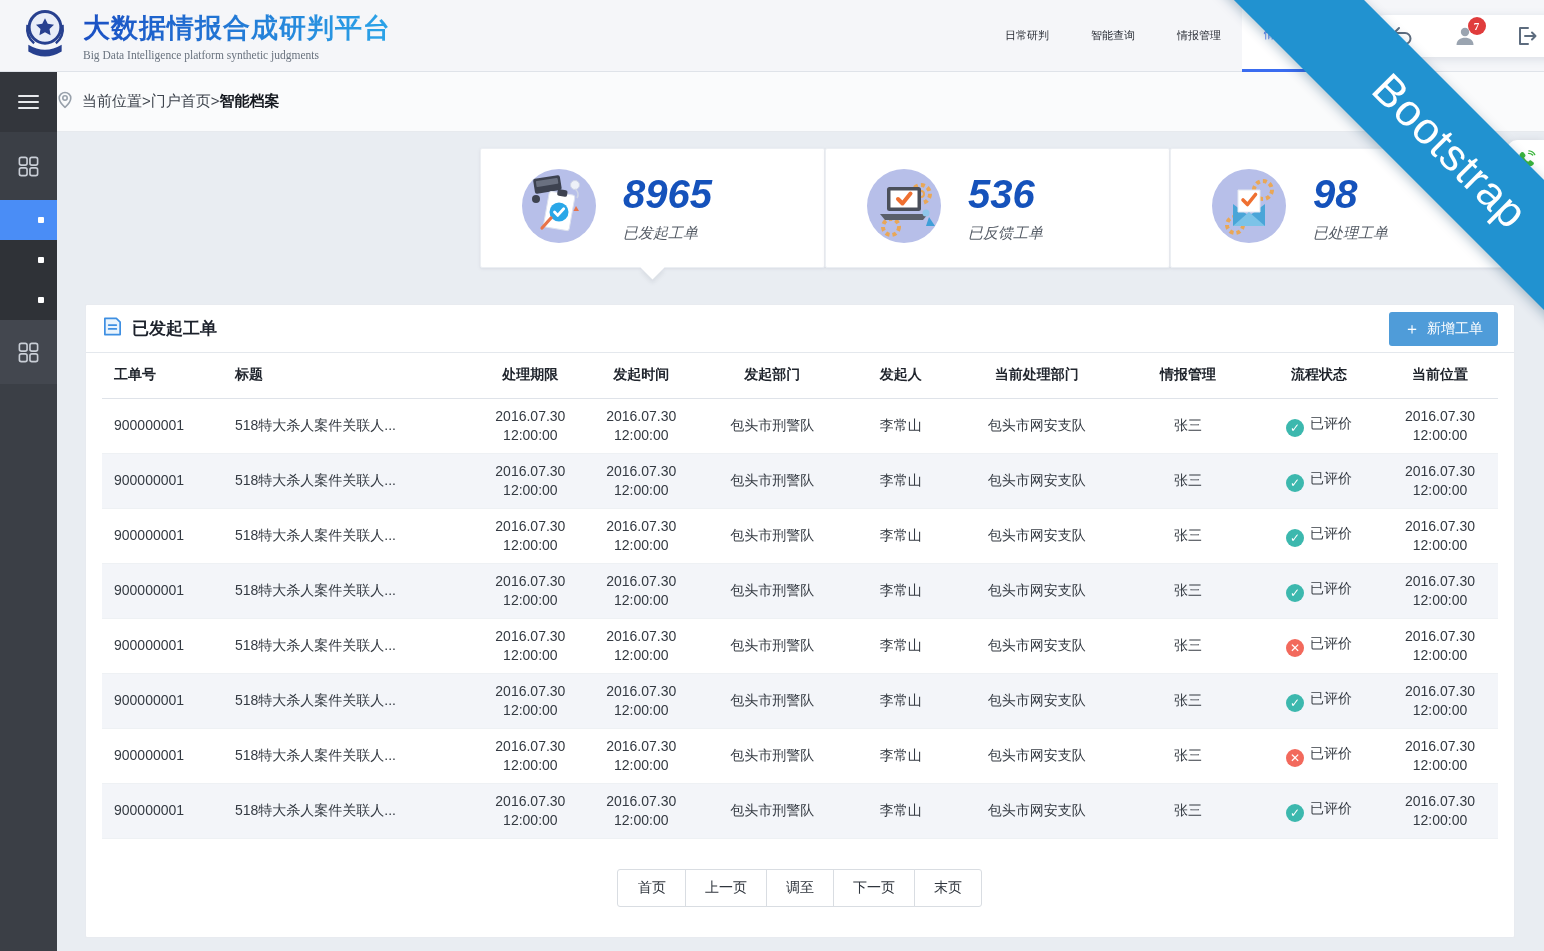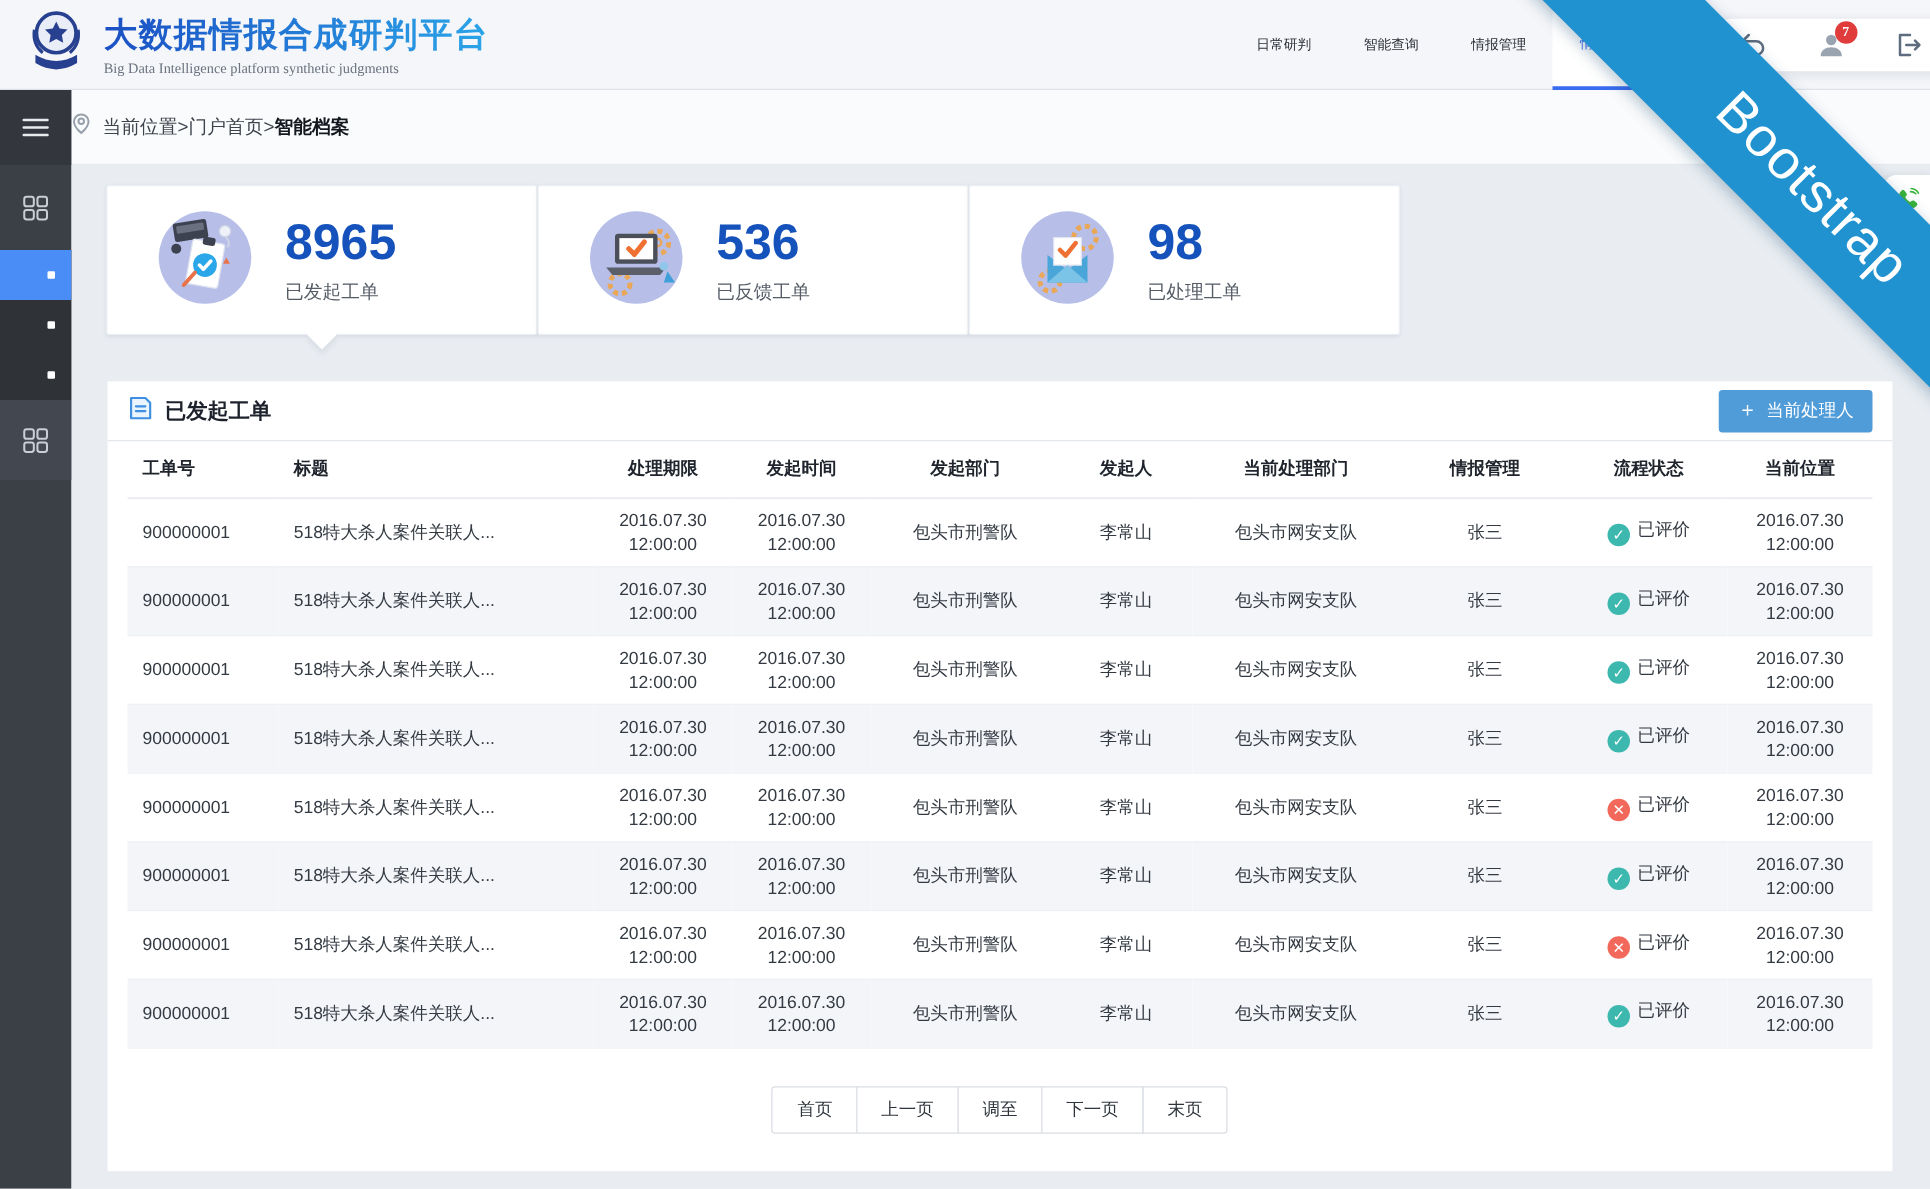--- a/index.html
+++ b/index.html
@@ -37,21 +37,21 @@
   .dot { width:6px; height:6px; background:#fff; border-radius:1px; }
 
   
   .crumbbar { position:absolute; left:57px; top:72px; right:0; height:60px; background:#fafbfc;
     border-bottom:1px solid #e7eaee; display:flex; align-items:center; gap:9px; z-index:10; }
   .crumb { font-size:15px; color:#3d434c; }
   .crumb b { color:#14181f; }
 
   
   .main { position:absolute; left:57px; top:132px; right:0; bottom:0; padding:16px 29px 0 28px; }
-  .stats { display:flex; justify-content:flex-start; }
+  .stats { display:flex; justify-content:flex-end;font-style:italic; }
   .card { width:345px; height:120px; background:#fff; border:1px solid #eceff3; border-radius:2px;
     box-shadow:0 1px 3px rgba(120,130,150,.15); display:flex; align-items:center; position:relative; cursor:pointer; }
   .card .ill { margin:0 26px 0 40px; flex:0 0 auto; }
   .num { font-size:40px; font-weight:bold; color:#1552bb; line-height:1.05; }
   .lbl { font-size:15px; color:#555c66; margin-top:9px; }
   .card.selected::after { content:""; position:absolute; bottom:-9px; left:50%; margin-left:-9px;
     width:17px; height:17px; background:#fff; transform:rotate(45deg);
     box-shadow:3px 3px 4px rgba(120,130,150,.13); }
 
   
@@ -262,21 +262,21 @@
     <div class="panel-head">
       <span>
         <svg width="21" height="21" viewBox="0 0 22 22" fill="#eaf4fd" stroke="#3e8fe2" stroke-width="1.8">
           <path d="M3 2.5 h12 l4 4 v13 h-16 Z" stroke-linejoin="round"></path>
           <path d="M7 9.5 h8 M7 13.5 h8" fill="none" stroke-linecap="round"></path>
         </svg>
       </span>
       <span class="panel-title">已发起工单</span>
       <button class="add-btn">
         <span class="plus">＋</span>
-        <span>当前处理人</span>
+        <span>新增工单</span>
       </button>
     </div>
 
     <table>
       <colgroup>
         <col style="width:120px">
           <col style="width:250px">
           <col style="width:110px">
           <col style="width:110px">
         <col style="width:150px">

